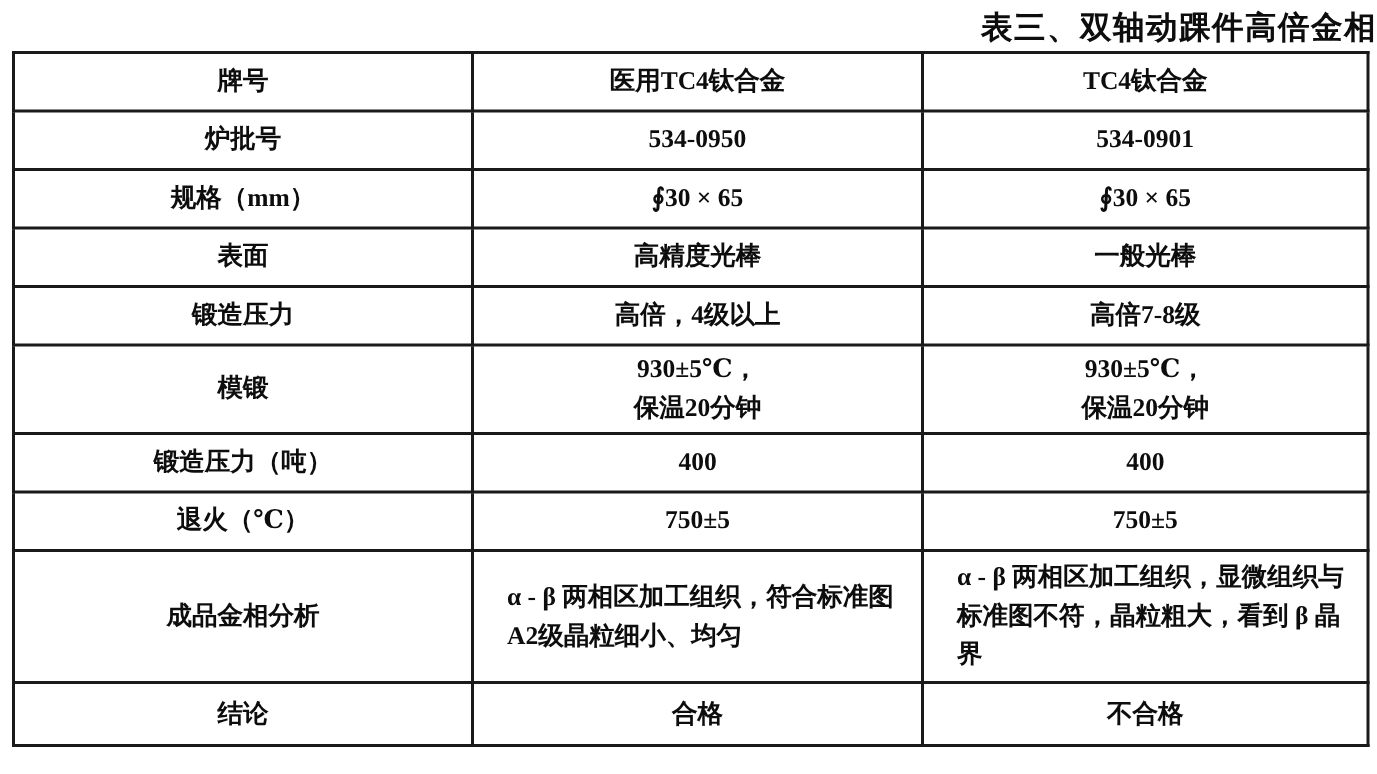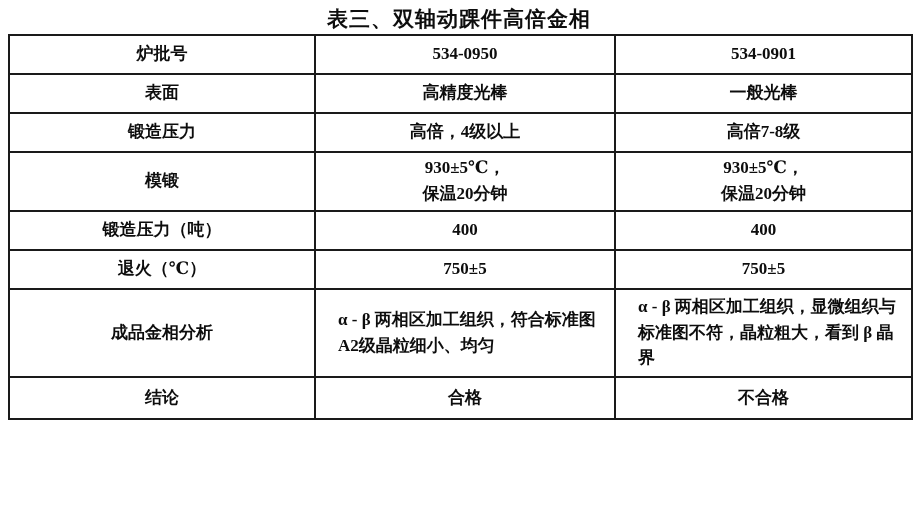--- a/index.html
+++ b/index.html
@@ -11,21 +11,21 @@
     overflow: hidden;
     font-family: "Liberation Serif", "DejaVu Serif", serif;
     color: #111111;
   }
   .page {
     width: 918px;
     height: 516px;
     position: relative;
   }
   .doc-title {
-    text-align: center;
+    text-align: right;
     font-family: "Liberation Sans", "DejaVu Sans", sans-serif;
     font-weight: 700;
     font-size: 21px;
     letter-spacing: 1px;
     padding-top: 4px;
     height: 30px;
     line-height: 30px;
     color: #0d0d0d;
   }
   table.metallography {
@@ -70,23 +70,33 @@
   <div class="doc-title">表三、双轴动踝件高倍金相</div>
 
   <table class="metallography">
     <colgroup>
       <col class="c1">
         <col class="c2">
         <col class="c3">
     </colgroup>
     <tbody id="table-body">
         <tr>
+          <td>牌号</td>
+          <td>医用TC4钛合金</td>
+          <td>TC4钛合金</td>
+        </tr>
+        <tr>
           <td>炉批号</td>
           <td>534-0950</td>
           <td>534-0901</td>
+        </tr>
+        <tr>
+          <td>规格（mm）</td>
+          <td>∮30 × 65</td>
+          <td>∮30 × 65</td>
         </tr>
         <tr>
           <td>表面</td>
           <td>高精度光棒</td>
           <td>一般光棒</td>
         </tr>
         <tr>
           <td>锻造压力</td>
           <td>高倍，4级以上</td>
           <td>高倍7-8级</td>

